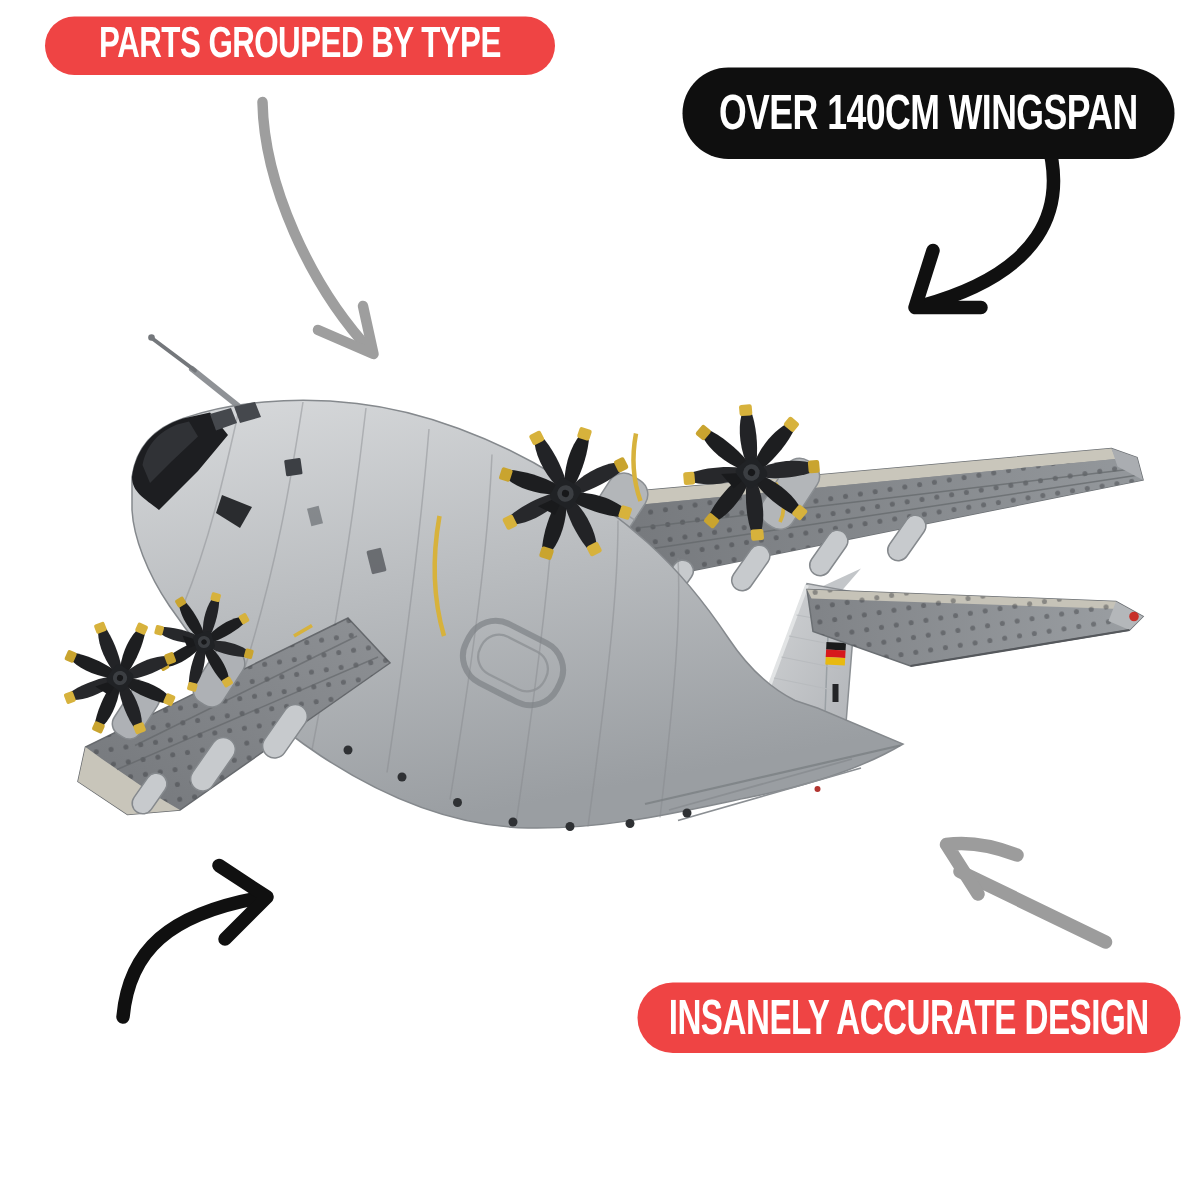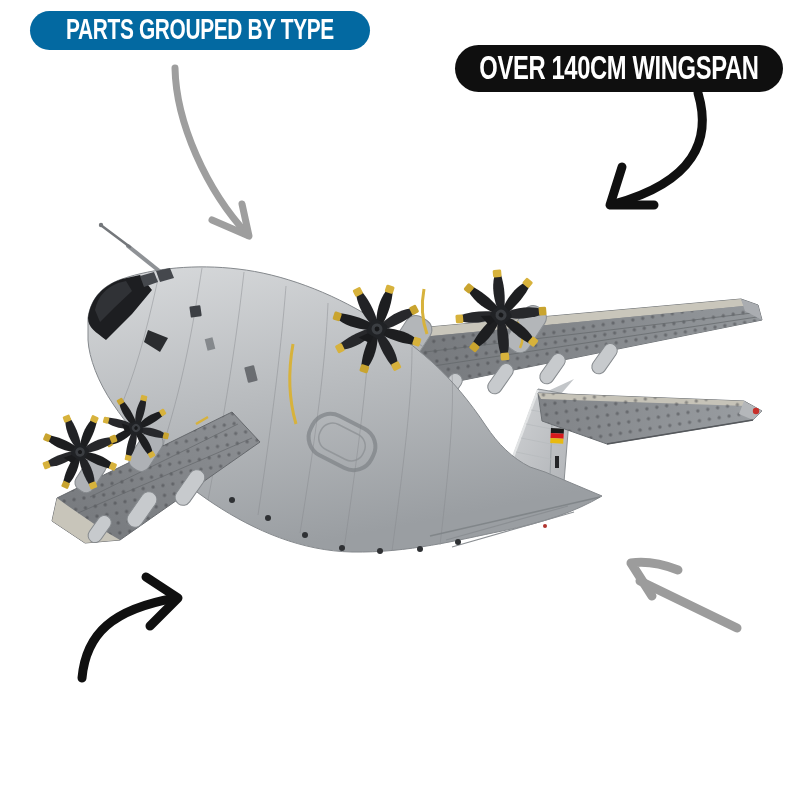--- a/index.html
+++ b/index.html
@@ -21,24 +21,24 @@
   }
   .badge span{
     display:inline-block;
     white-space:nowrap;
     font-size:var(--fs);
     transform:scaleX(var(--sx));
     letter-spacing:-0.5px;
     line-height:1;
     padding-bottom:2px;
   }
-  .badge.gray{background:#0369a1;}
+  .badge.gray{background:#ef4444;}
   .badge.black{background:#0f0f0f;}
   #badge-top-left    {left:30px;  top:11px;  width:340px; height:39px; --fs:29px; --sx:.72;}
-  #badge-top-right   {left:455px; top:45px;  width:328px; height:47px; --fs:33px; --sx:.72;}
+  #badge-top-right   {left:455px; top:45px;  width:328px; height:61px; --fs:33px; --sx:.72;}
   #badge-bottom-right{left:425px; top:655px; width:362px; height:47px; --fs:33px; --sx:.67;}
   #badge-bottom-left {left:3px;   top:727px; width:450px; height:48px; --fs:34px; --sx:.70;}
 </style>
 </head>
 <body>
 
 <div id="stage" title="Gray brick-built model of a four-engine turboprop military transport aircraft seen from below front-left, with black eight-blade propellers with yellow tips, yellow accent stripes, a T-tail and a German flag on the tail fin">
 
   <svg id="artwork" viewBox="0 0 800 800" xmlns="http://www.w3.org/2000/svg">
     <defs>
@@ -263,13 +263,16 @@
       </g>
     </g>
   </svg>
 
   <div class="badge gray" id="badge-top-left">
     <span>PARTS GROUPED BY TYPE</span>
   </div>
   <div class="badge black" id="badge-top-right">
     <span>OVER 140CM WINGSPAN</span>
   </div>
+  <div class="badge gray" id="badge-bottom-right">
+    <span>INSANELY ACCURATE DESIGN</span>
+  </div>
 </div>
 
 </body></html>

